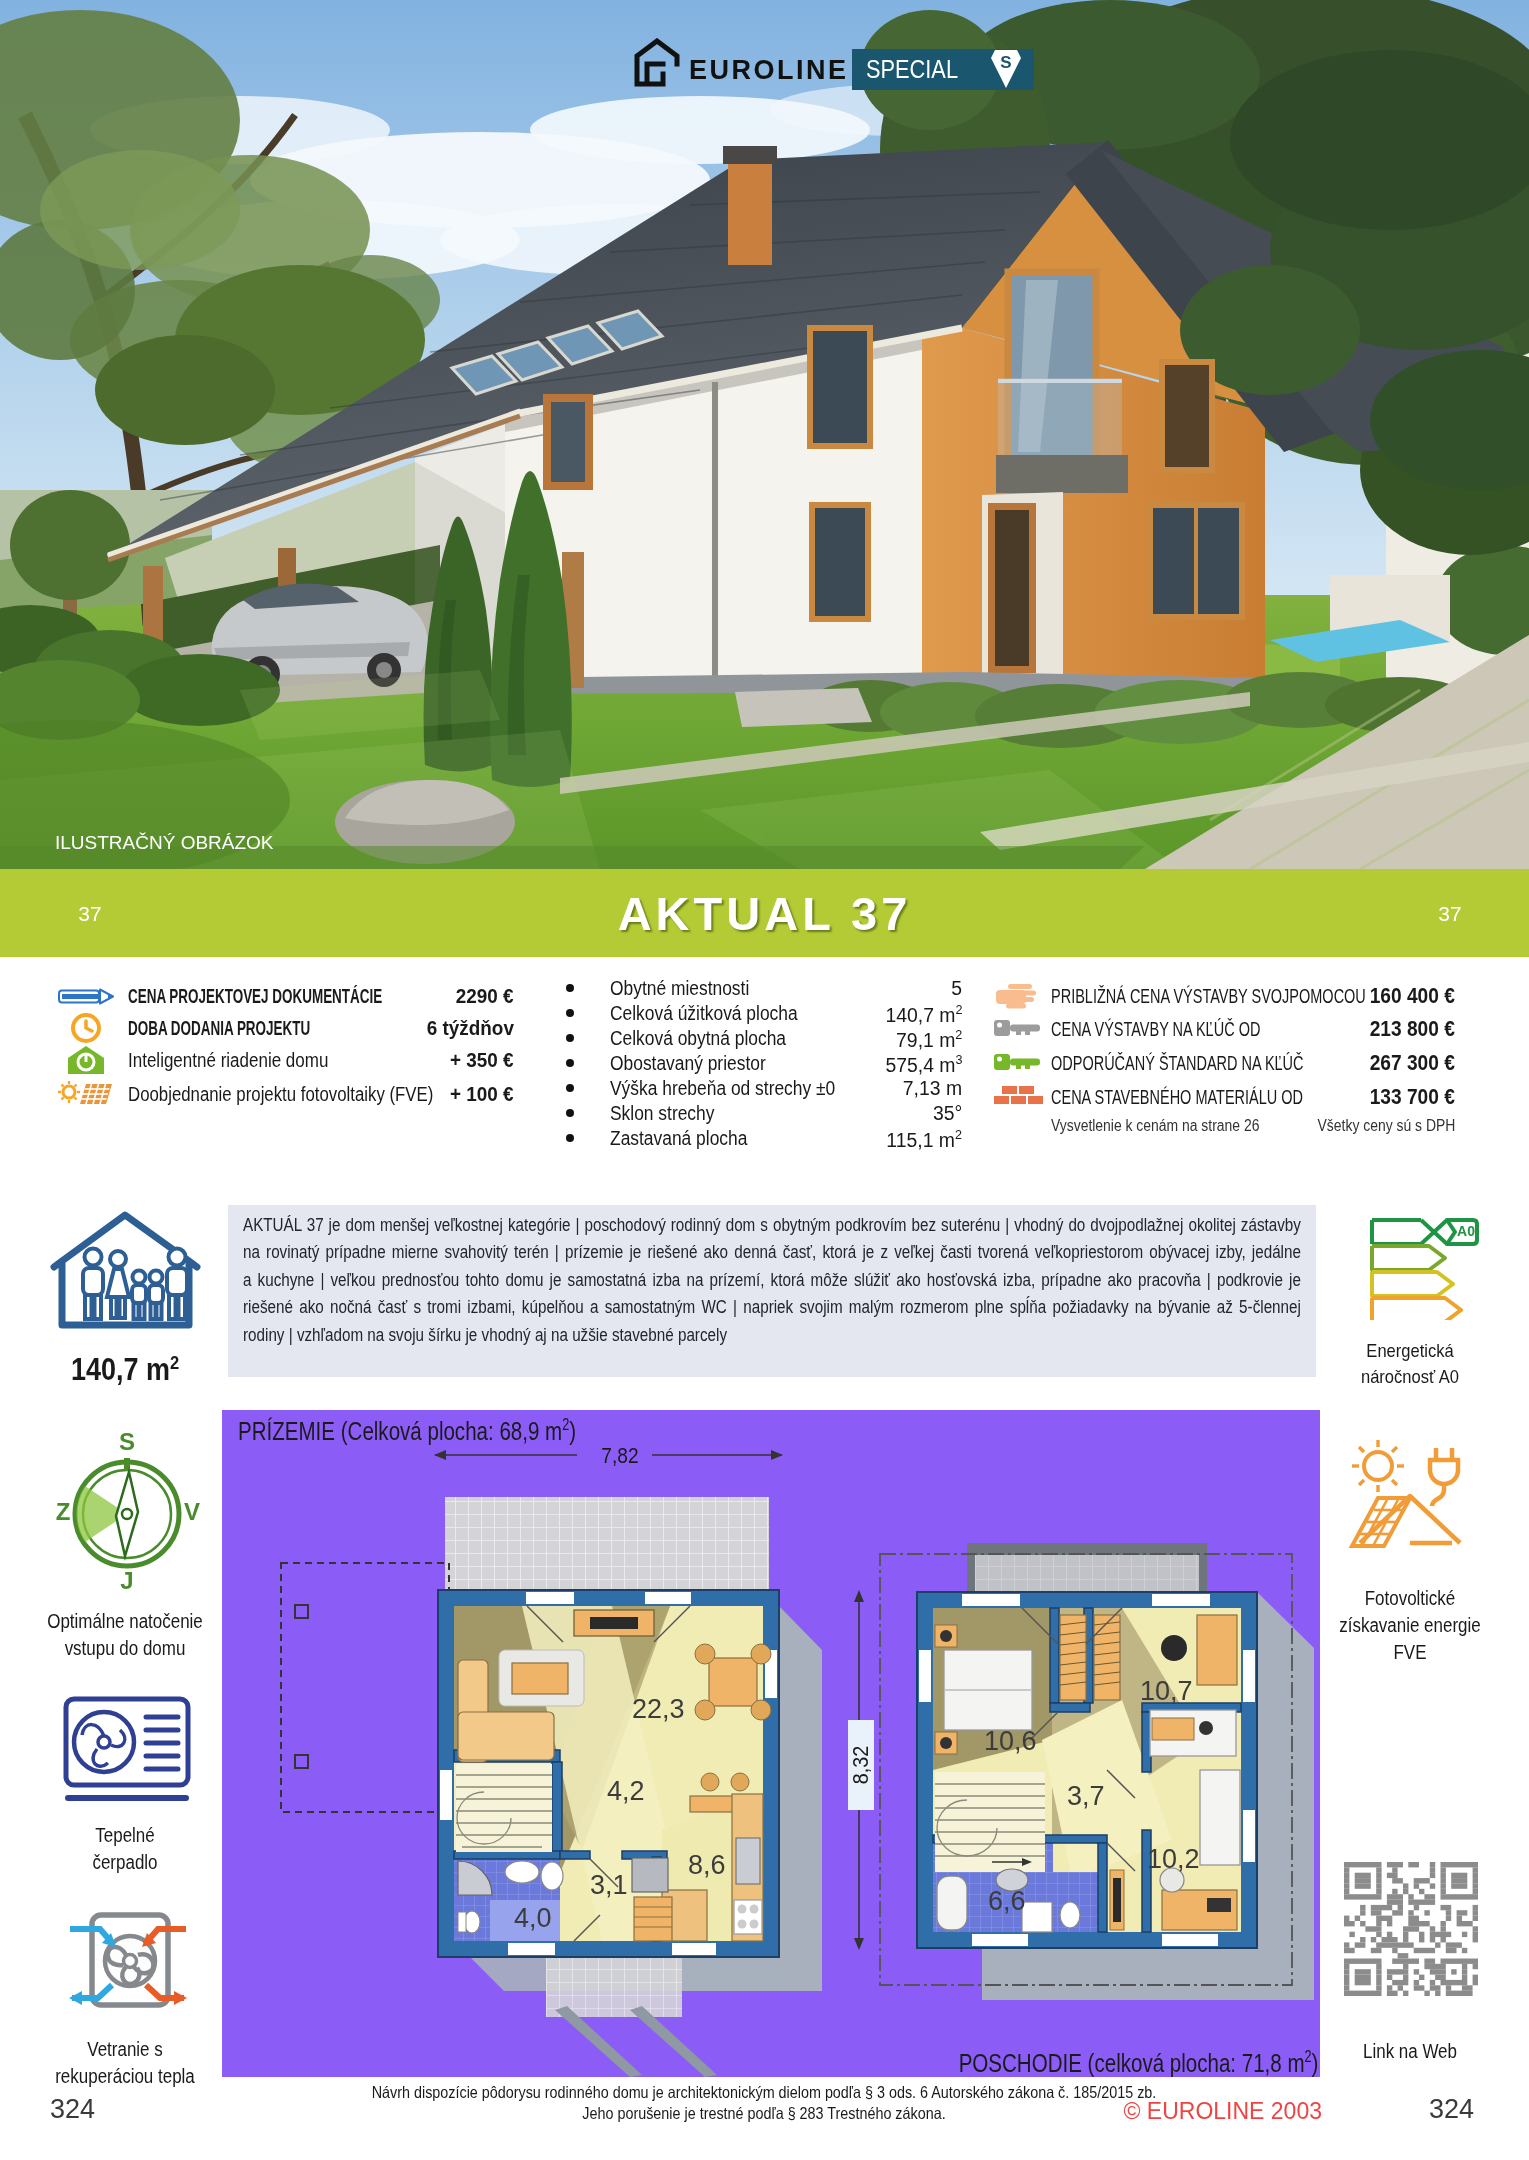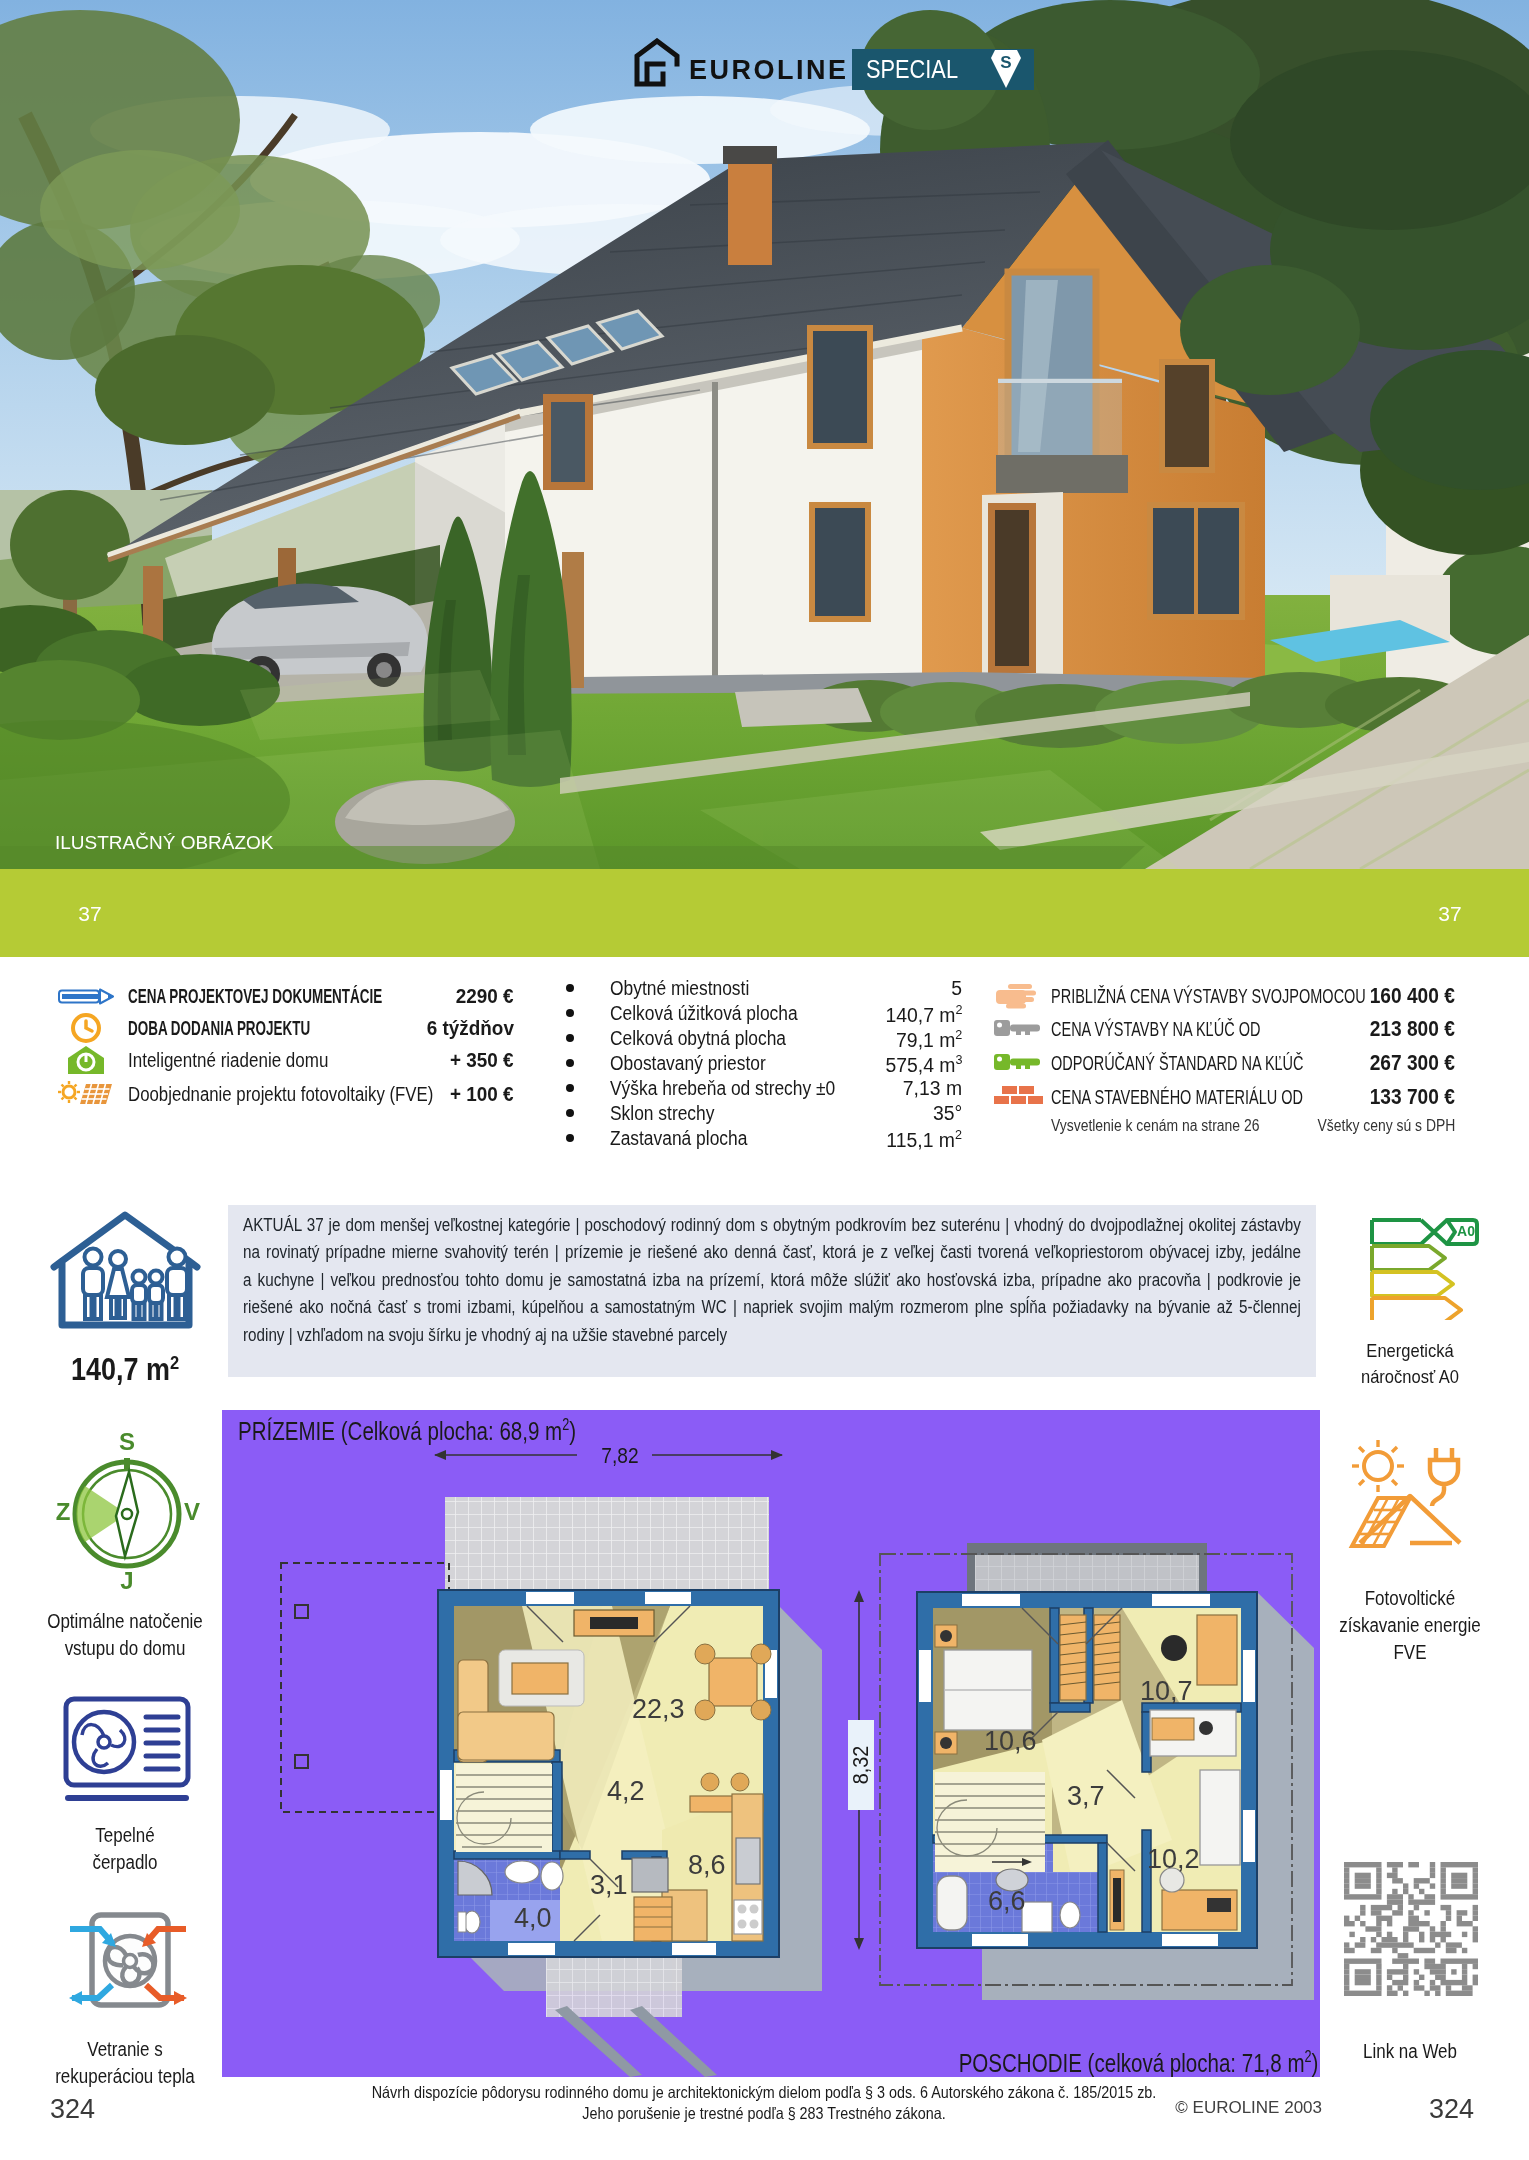--- a/index.html
+++ b/index.html
@@ -251,20 +251,21 @@
  <g transform="translate(358,12)">
   <polygon points="4,0 26,0 30,8 15,38 0,8" fill="#fff"></polygon>
   <text x="15" y="14" font-size="17" font-weight="bold" fill="#1a566d" text-anchor="middle" dominant-baseline="middle" font-family="Liberation Sans">S</text>
  </g>
 </svg>
 </div>
 
 <div class="abs" style="left:0;top:869px;width:1529px;height:88px;background:#b5cb35;"></div>
 <div class="abs" style="left:60px;top:902px;width:60px;text-align:center;font-size:21px;color:#fff;">37</div>
 <div class="abs" style="left:1420px;top:902px;width:60px;text-align:center;font-size:21px;color:#fff;">37</div>
+<div class="abs" style="left:0;top:886px;width:1529px;text-align:center;font-size:47px;font-weight:bold;color:#fff;letter-spacing:4px;text-shadow:2px 2px 2px rgba(90,110,20,0.85);">AKTUAL 37</div>
 
 <div class="abs" style="left:58px;top:980px;width:56px;height:130px;">
 <svg width="56" height="130" viewBox="0 0 56 130">
 
  <g transform="translate(0,8)">
   <rect x="1" y="2.5" width="40" height="12" rx="3" fill="#fff" stroke="#2e75c8" stroke-width="2"></rect>
   <rect x="4" y="6" width="36" height="5" fill="#2e75c8"></rect>
   <polygon points="42,1.5 55,8.5 42,15.5" fill="#fff" stroke="#2e75c8" stroke-width="2" stroke-linejoin="round"></polygon>
   <polygon points="50,5 55,8.5 50,12" fill="#2e75c8"></polygon>
  </g>
@@ -979,15 +980,15 @@
           <rect x="59.0" y="128.6" width="5.4" height="5.4"></rect>
           <rect x="80.4" y="128.6" width="5.4" height="5.4"></rect>
           <rect x="91.1" y="128.6" width="5.4" height="5.4"></rect>
           <rect x="101.8" y="128.6" width="26.8" height="5.4"></rect>
         </g>
       </svg></div>
 <div class="abs condc" style="left:1330px;top:2040px;width:160px;text-align:center;font-size:19.5px;color:#1a1a1a;">Link na Web</div>
 <div class="abs" style="left:1429px;top:2094px;font-size:27px;color:#3a3a3a;">324</div>
 
 <div class="abs condc" style="left:164px;top:2082px;width:1200px;text-align:center;font-size:16.5px;line-height:21px;color:#1a1a1a;">Návrh dispozície pôdorysu rodinného domu je architektonickým dielom podľa § 3 ods. 6 Autorského zákona č. 185/2015 zb.<br>Jeho porušenie je trestné podľa § 283 Trestného zákona.</div>
-<div class="abs" style="left:1122px;top:2098px;width:200px;text-align:right;font-size:17px;color:#404040;">© EUROLINE 2003</div>
+<div class="abs" style="left:1122px;top:2098px;width:200px;text-align:right;font-size:23px;color:#ef4444;">© EUROLINE 2003</div>
 
 </div>
 
 </body></html>

